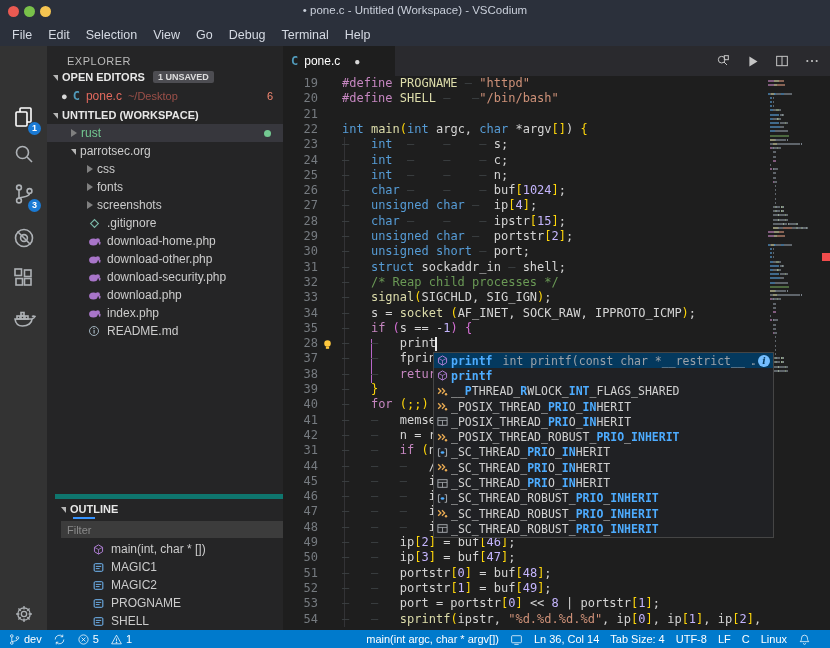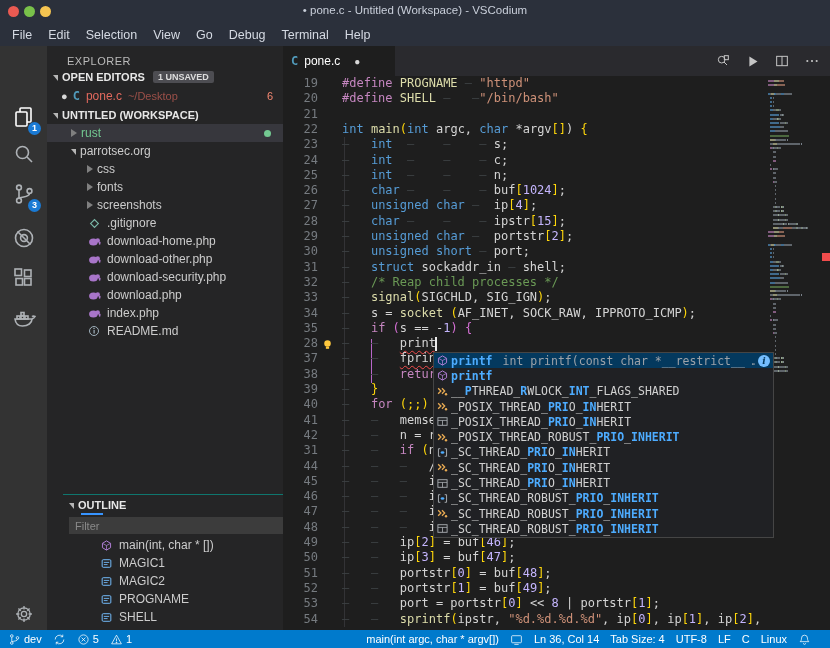--- a/index.html
+++ b/index.html
@@ -31,40 +31,40 @@
   .tree-row{display:flex;align-items:center;height:18px;}
   .mod-dot{color:#d8d8d8;font-size:11px;margin:0 5px 0 14px;}
   .cicon{color:#519aba;font-weight:bold;font-family:"DejaVu Sans Mono",monospace;margin-right:6px;}
   .fname-red{color:#e2695d;}
   .fpath{color:#e2695d;opacity:.62;margin-left:6px;font-size:11px;}
   .flex1{flex:1;}
   .problems{color:#f48771;margin-right:10px;font-size:11px;}
   .green-name{color:#73c991;}
   .git-dot{width:7px;height:7px;border-radius:50%;background:#73c991;margin-right:12px;}
   .file-ic{width:14px;height:14px;margin-right:6px;display:inline-flex;align-items:center;justify-content:center;}
-  #outline-sec{position:absolute;left:16px;top:448px;width:236px;border-top:1px solid #0f766e;}
+  #outline-sec{position:absolute;left:8px;top:448px;width:236px;border-top:5px solid #0f766e;}
   #outline-progress{position:absolute;left:18px;top:18px;width:22px;height:2px;background:#3794ff;}
   #filter-input{margin:3px 6px 2px 6px;width:222px;height:17px;background:#3c3c3c;border:1px solid #3c3c3c;color:#cccccc;
      font-size:11px;padding:0 5px;box-sizing:border-box;font-family:"Liberation Sans",sans-serif;}
   #filter-input::placeholder{color:#8a8a8a;}
   .outline-row{display:flex;align-items:center;height:18px;padding-left:36px;font-size:12px;color:#cccccc;}
   
   #editor{position:absolute;left:283px;top:46px;width:547px;height:584px;background:#1e1e1e;}
   #tabbar{position:absolute;left:0;top:0;width:547px;height:30px;background:#2a2a2e;display:flex;}
   #tab-active{width:112px;height:30px;background:#1e1e1e;display:flex;align-items:center;padding:0 8px;box-sizing:border-box;color:#ffffff;}
   #tab-actions{position:absolute;right:4px;top:0;height:30px;display:flex;align-items:center;gap:14px;padding-right:6px;}
   #tab-actions svg{stroke:#c5c5c5;fill:none;stroke-width:1.5;}
   #codearea{position:absolute;left:0;top:30px;width:547px;height:554px;overflow:hidden;font-family:"DejaVu Sans Mono",monospace;font-size:12px;}
   .code-line{position:absolute;left:0;height:15.3px;line-height:15.3px;white-space:pre;}
   .ln{position:absolute;left:0;width:35px;text-align:right;color:#767b80;}
   .ltxt{position:absolute;left:59px;}
   .cs.k{color:#c586c0;} .cs.t{color:#569cd6;} .cs.f{color:#dcdcaa;} .cs.s{color:#ce9178;}
   .cs.n{color:#c4b5fd;} .cs.c{color:#6a9955;} .cs.v{color:#d4d4d4;} .cs.b{color:#ffd70b;}
   .cs.p{color:#d670d6;} .cs.w{color:#3d4144;}
-  .cs.e{color:#d4d4d4;text-decoration:underline;text-decoration-style:wavy;text-decoration-color:#f14c4c;text-decoration-thickness:1px;text-underline-offset:3px;}
+  .cs.e{color:#d4d4d4;text-decoration-style:wavy;text-decoration-color:#f14c4c;text-decoration-thickness:1px;text-underline-offset:3px;}
   #indent-guide{position:absolute;left:61px;top:61px;width:1px;height:490px;background:#333336;}
   #bracket-guide{position:absolute;left:88px;top:263px;width:1px;height:44px;background:#b866c9;}
   #cursor{position:absolute;left:152px;top:261px;width:1.5px;height:14px;background:#eaeaea;}
   #bulb{position:absolute;left:38px;top:262px;}
   
   #suggest{position:absolute;left:150px;top:276px;width:341px;background:#202124;border:1px solid #454545;box-sizing:border-box;z-index:5;}
   .sg-row{display:flex;align-items:center;height:15.3px;white-space:pre;overflow:hidden;}
   .sg-row.selected{background:#04395e;}
   .sg-ic{width:17px;height:15px;flex:none;display:flex;align-items:center;justify-content:center;}
   .sg-label{font-family:"DejaVu Sans Mono",monospace;font-size:11.5px;}

